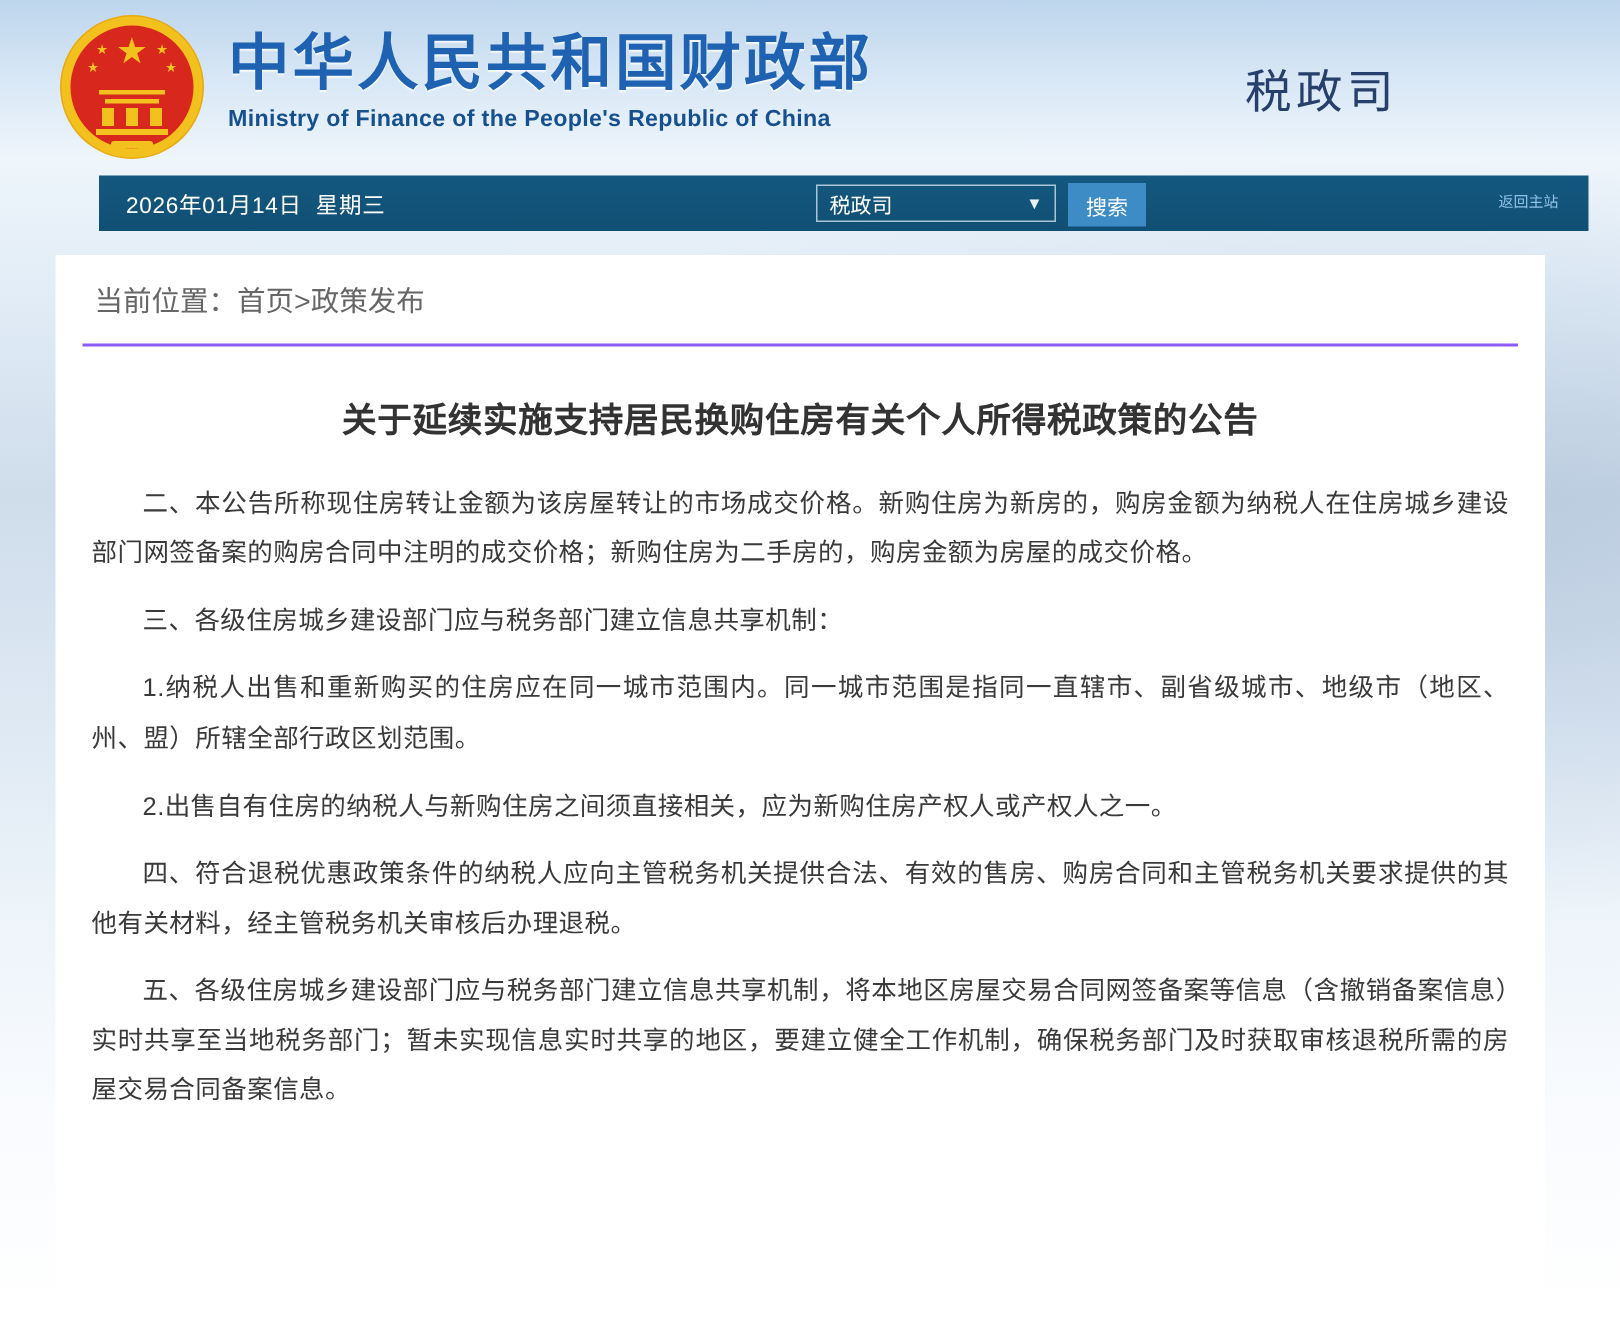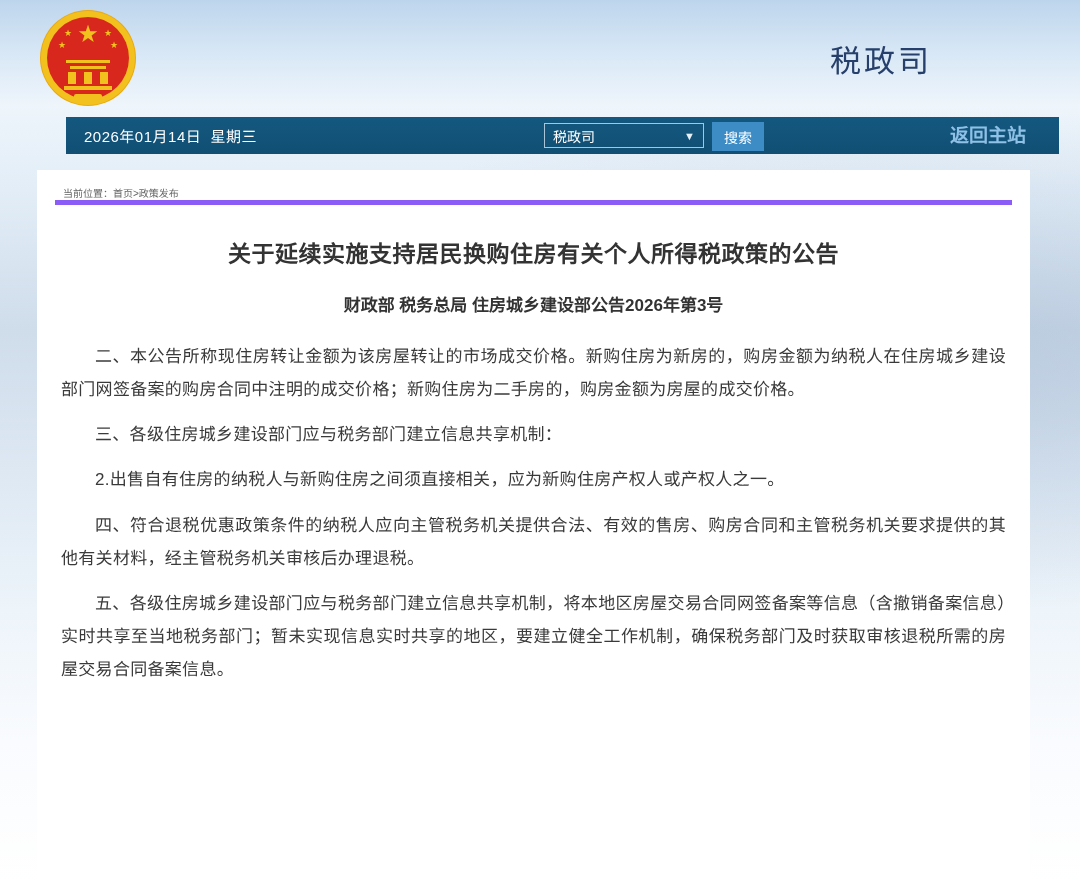--- a/index.html
+++ b/index.html
@@ -49,32 +49,32 @@
     display:flex; align-items:center; justify-content:space-between;
     padding:0 8px; font-size:14px; cursor:pointer;
   }
   .nav-select .caret { font-size:11px; color:#e8f1f8; }
   .nav-search-btn {
     position:absolute; left:646px; top:5px; width:52px; height:29px;
     background:#3d8cc6; border:none; color:#fff; font-size:14px;
     cursor:pointer; font-family:"Liberation Sans","DejaVu Sans",sans-serif;
   }
   .nav-home-link {
-    position:absolute; right:33px; top:0; height:37px; line-height:37px;
-    font-size:19px; color:#8fc0e6; text-decoration:none; cursor:pointer;font-weight:bold;
+    position:absolute; right:20px; top:0; height:37px; line-height:37px;
+    font-size:10px; color:#8fc0e6; text-decoration:none; cursor:pointer;
   }
 
   
   .content-box {
     position:absolute; left:37px; top:170px; width:993px; height:711px;
     background:#ffffff; overflow:hidden;
   }
   .breadcrumb-row {
-    padding:15px 20px 0 26px; font-size:10px; color:#666;
-    border-bottom:5px solid #8b5cf6; margin:0 18px; padding-left:8px;
+    padding:15px 20px 16px 26px; font-size:19px; color:#666;
+    border-bottom:2px solid #8b5cf6; margin:0 18px; padding-left:8px;
   }
   .breadcrumb-row a { color:#666; text-decoration:none; cursor:pointer; }
   .article { padding:30px 24px 0 24px; }
   .article-title {
     text-align:center; font-size:23px; font-weight:bold; color:#333;
     letter-spacing:.5px;
   }
   .article-subtitle {
     text-align:center; font-size:17px; font-weight:bold; color:#333;
     margin-top:22px;
@@ -100,43 +100,47 @@
     <text x="24" y="40" font-size="9" text-anchor="middle" fill="#f2c11e">★</text>
     <text x="76" y="40" font-size="9" text-anchor="middle" fill="#f2c11e">★</text>
     <rect x="28" y="52" width="44" height="3" fill="#f2c11e"></rect>
     <rect x="32" y="58" width="36" height="3" fill="#f2c11e"></rect>
     <rect x="30" y="64" width="8" height="12" fill="#f2c11e"></rect>
     <rect x="46" y="64" width="8" height="12" fill="#f2c11e"></rect>
     <rect x="62" y="64" width="8" height="12" fill="#f2c11e"></rect>
     <rect x="26" y="78" width="48" height="4" fill="#f2c11e"></rect>
     <rect x="36" y="86" width="28" height="5" rx="2" fill="#f2c11e"></rect>
   </svg>
+  <div class="brand">
+    <div class="brand-zh">中华人民共和国财政部</div>
+    <div class="brand-en">Ministry of Finance of the People's Republic of China</div>
+  </div>
   <div class="dept-name">税政司</div>
 </div>
 
 <div class="navbar">
   <span class="nav-date">2026年01月14日  星期三</span>
   <div class="nav-select">
     <span>税政司</span>
     <span class="caret">▼</span>
   </div>
   <button class="nav-search-btn">搜索</button>
   <a class="nav-home-link">返回主站</a>
 </div>
 
 <div class="content-box">
   <div class="breadcrumb-row">
     <span>当前位置：</span><a>首页</a><span>&gt;</span><a>政策发布</a>
   </div>
 
   <div class="article">
     <h1 class="article-title">关于延续实施支持居民换购住房有关个人所得税政策的公告</h1>
-    <h2 class="article-subtitle">财政部 税务总局 住房城乡建设部公告2026年第3号</h2>
     <div class="article-body">
       <p>二、本公告所称现住房转让金额为该房屋转让的市场成交价格。新购住房为新房的，购房金额为纳税人在住房城乡建设部门网签备案的购房合同中注明的成交价格；新购住房为二手房的，购房金额为房屋的成交价格。</p>
       <p>三、各级住房城乡建设部门应与税务部门建立信息共享机制：</p>
+      <p>1.纳税人出售和重新购买的住房应在同一城市范围内。同一城市范围是指同一直辖市、副省级城市、地级市（地区、州、盟）所辖全部行政区划范围。</p>
       <p>2.出售自有住房的纳税人与新购住房之间须直接相关，应为新购住房产权人或产权人之一。</p>
       <p>四、符合退税优惠政策条件的纳税人应向主管税务机关提供合法、有效的售房、购房合同和主管税务机关要求提供的其他有关材料，经主管税务机关审核后办理退税。</p>
       <p>五、各级住房城乡建设部门应与税务部门建立信息共享机制，将本地区房屋交易合同网签备案等信息（含撤销备案信息）实时共享至当地税务部门；暂未实现信息实时共享的地区，要建立健全工作机制，确保税务部门及时获取审核退税所需的房屋交易合同备案信息。</p>
 
     </div>
   </div>
 </div>
 
 </body></html>

